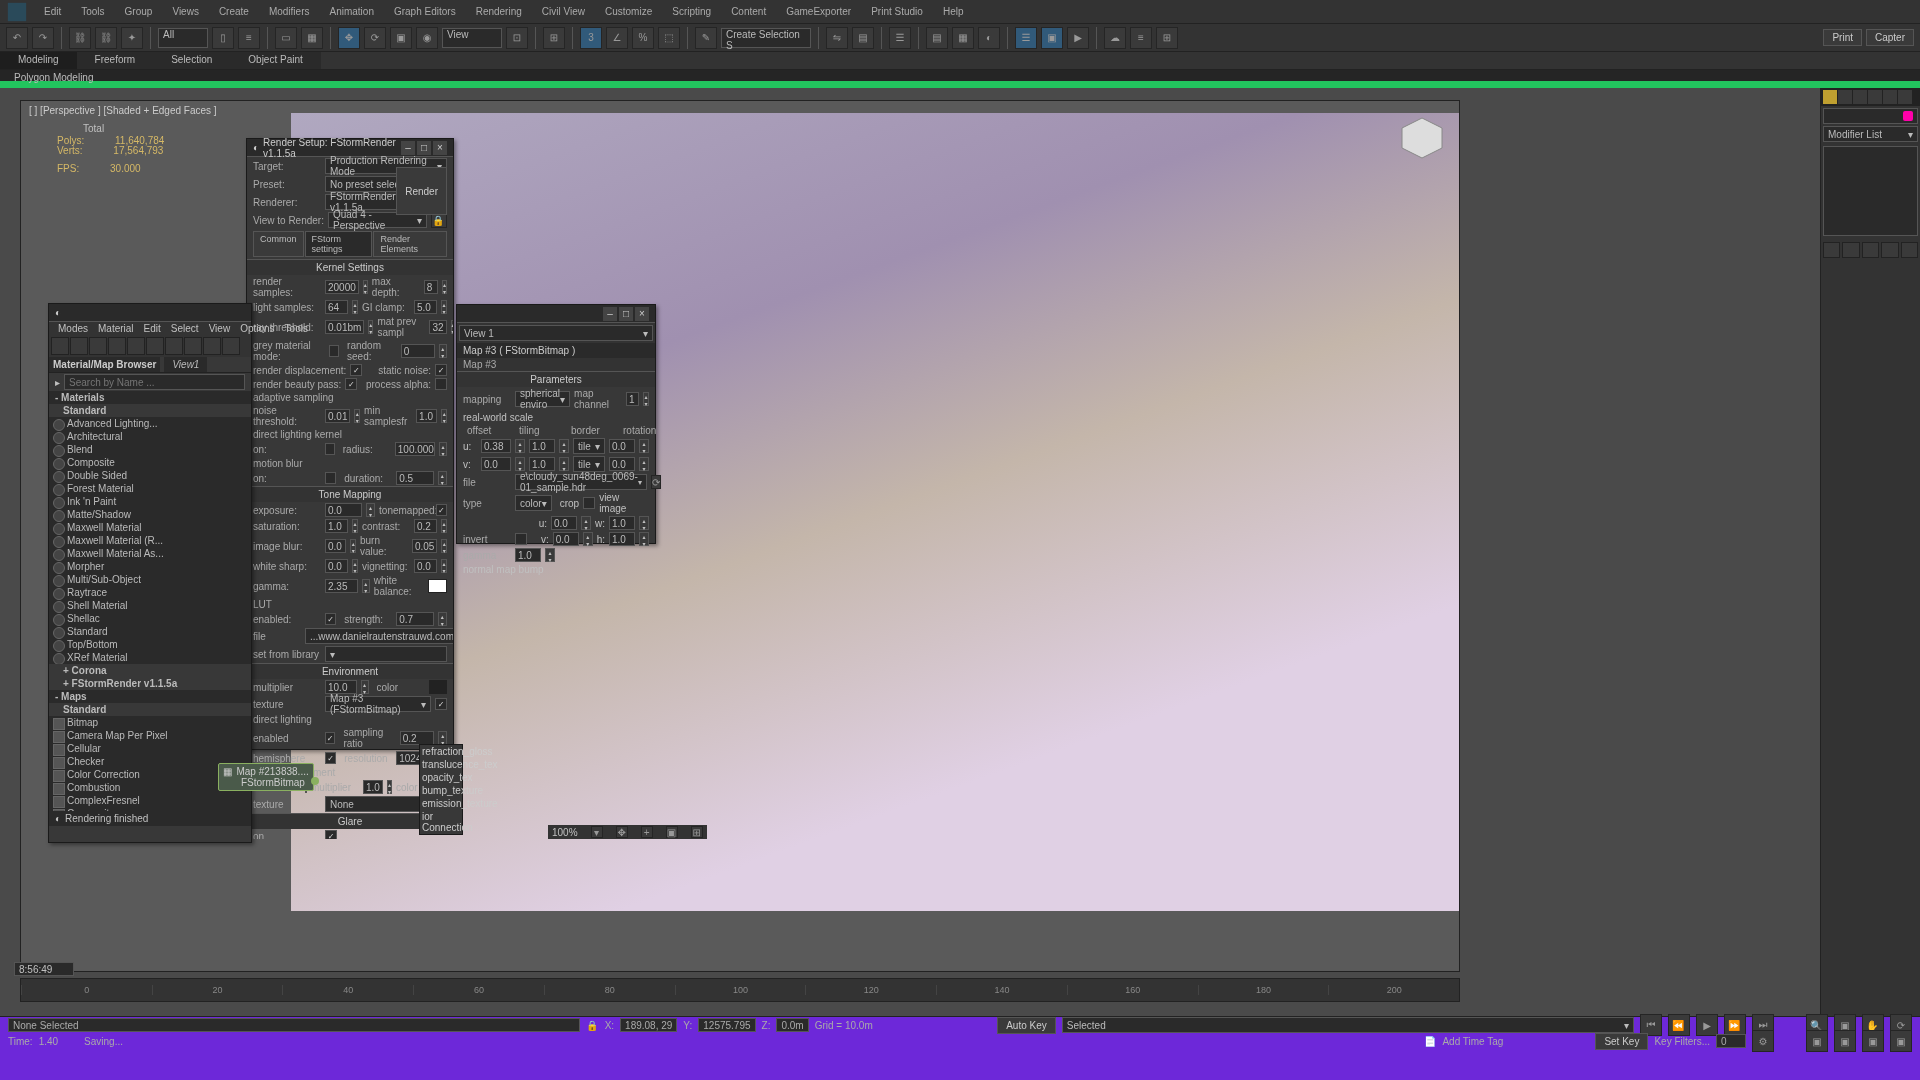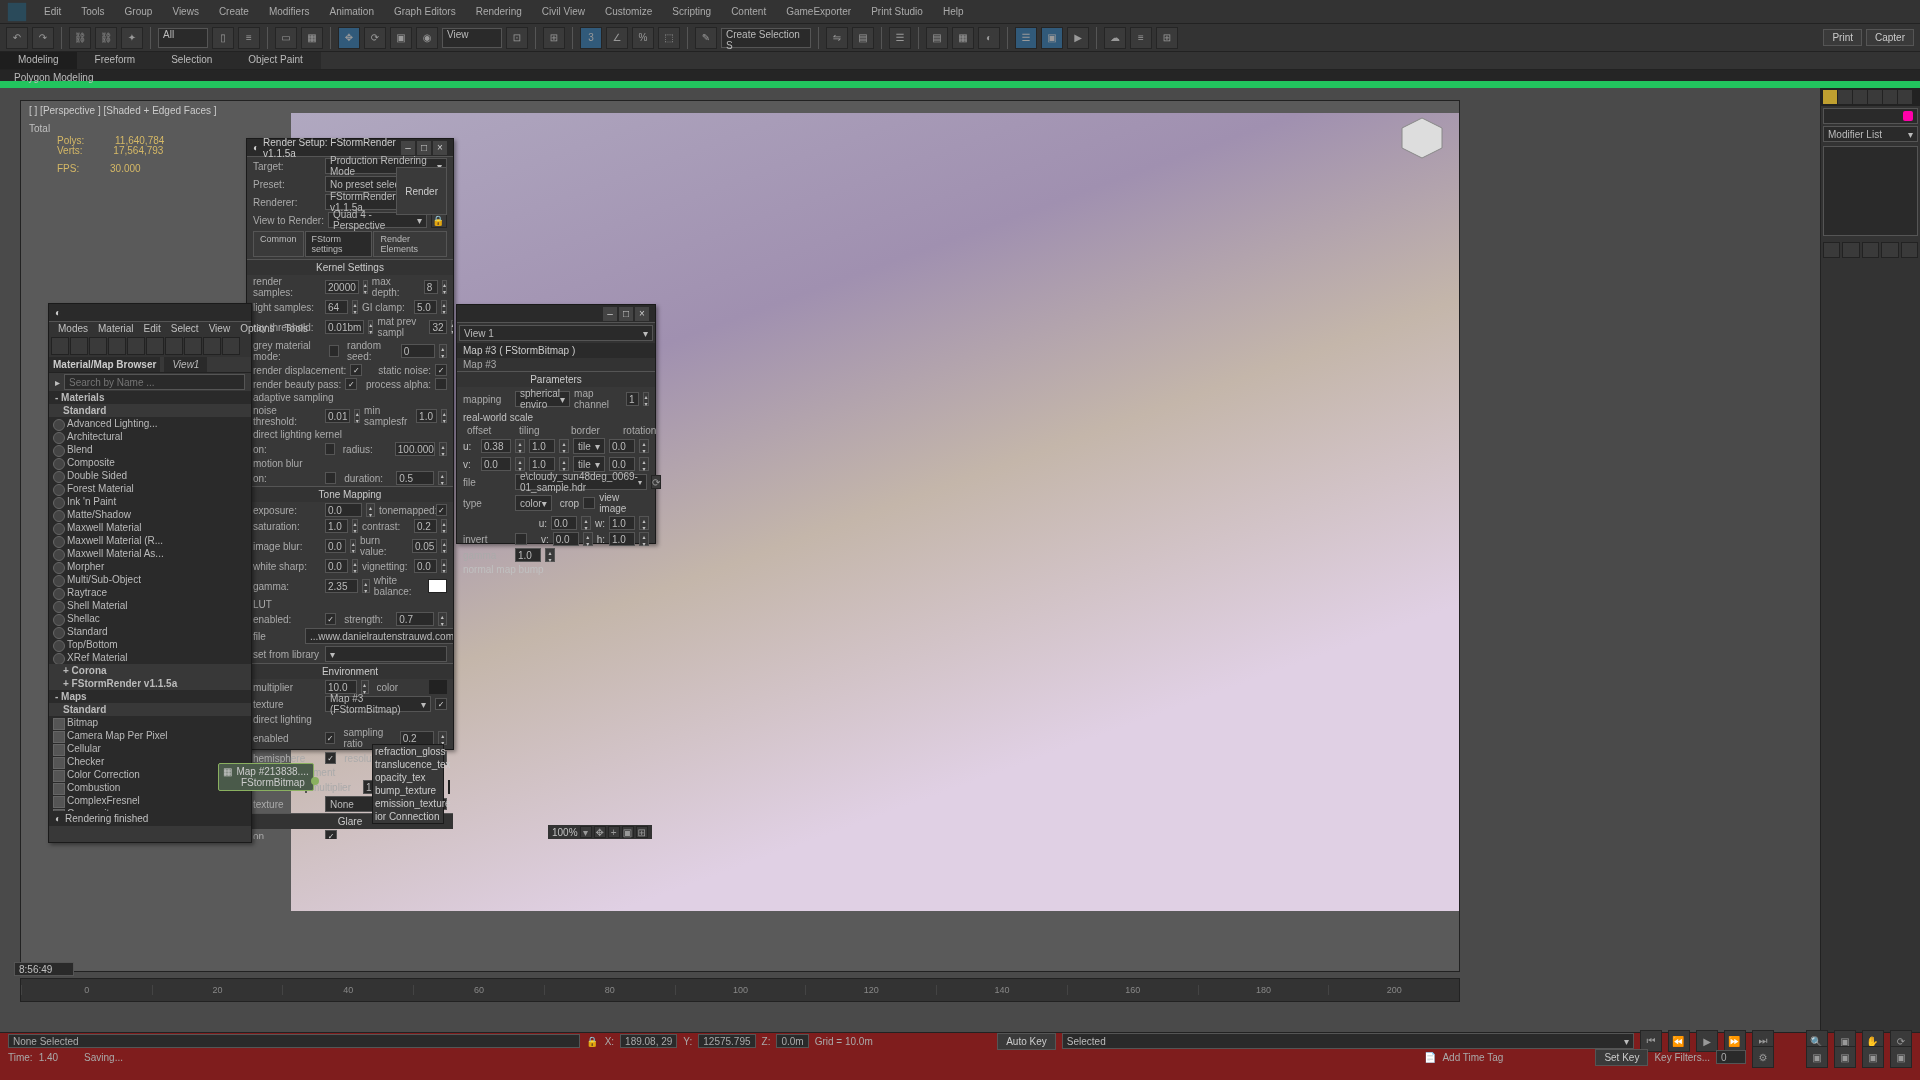--- a/index.html
+++ b/index.html
@@ -59,21 +59,21 @@
 .mat-item.hdr::before { display:none; }
 .mat-toolbar { display:flex; padding:2px; gap:1px; background:#333; }
 .mat-toolbar .mbtn { width:18px; height:18px; background:#3a3a3a; border:1px solid #222;}
 .view-tab { background:#2a2a2a; padding:2px 8px; margin-left:4px; color:#bbb; font-style:italic;}
 .render-panel { left:246px; top:50px; width:208px; height:612px;}
 .map-panel { left:456px; top:216px; width:200px; height:240px;}
 .node { position:absolute; background:#384838; border:1px solid #1a1a1a; padding:2px 4px; font-size:9px; color:#ccc; border-radius:2px;}
 .node2 { position:absolute; background:#383838; border:1px solid #1a1a1a; font-size:9px; color:#ccc;}
 .timeline { position:absolute; left:20px; right:460px; bottom:30px; height:24px; background:#333; border:1px solid #222; display:flex; align-items:center;}
 .timeline .tick { flex:1; text-align:center; color:#888; font-size:9px; border-left:1px solid #444;}
-.statusbar { position:absolute; left:0; right:0; bottom:0; height:48px; background:#7f1d1d; border-top:1px solid #222; }
+.statusbar { position:absolute; left:0; right:0; bottom:0; height:64px; background:#6d28d9; border-top:1px solid #222; }
 .sb-row { display:flex; align-items:center; height:16px; padding:0 8px; gap:6px; color:#aaa;}
 .sb-field { background:#2a2a2a; border:1px solid #555; padding:1px 4px; height:14px; display:flex; align-items:center;}
 .tiny { font-size:9px; }
 .pink-dot { width:10px;height:10px; background:#f0a; border-radius:2px; display:inline-block;}
 </style>
 </head>
 <body>
 
 <div class="menubar">
   <svg width="22" height="22" viewBox="0 0 24 24" style="margin:0 6px">
@@ -156,21 +156,21 @@
   <div class="tab">Selection</div>
   <div class="tab">Object Paint</div>
 </div>
 <div class="subribbon">Polygon Modeling</div>
 
 <div class="workspace">
   <div class="viewport">
     <div class="vp-img"></div>
     <div class="vp-label">[ ] [Perspective ] [Shaded + Edged Faces ]</div>
     <div class="vp-stat" style="top:22px">
-      <span style="">Total</span>
+      <span style="margin-left:54px">Total</span>
     </div>
     <div class="vp-stat" style="top:34px">
       <span class="yel">Polys:</span> <span class="yel">11,640,784</span>
     </div>
     <div class="vp-stat" style="top:44px">
       <span class="yel">Verts:</span> <span class="yel">17,564,793</span>
     </div>
     <div class="vp-stat" style="top:62px">
       <span class="yel">FPS:</span> <span class="yel">30.000</span>
     </div>
@@ -609,30 +609,30 @@
   </div>
 
   <div class="node" style="left:218px;top:675px;background:#4a5a4a;border:1px solid #8ab060">
     <div style="display:flex;gap:4px">
         <span>▦</span>
         <span>Map #213838....</span>
       </div>
     <div style="padding-left:18px">FStormBitmap</div>
     <div style="position:absolute;right:-6px;top:50%;width:8px;height:8px;border-radius:50%;background:#8ab060"></div>
   </div>
-  <div class="node2" style="left:372px;top:656px;width:72px">
+  <div class="node2" style="left:419px;top:656px;width:44px">
     <div style="padding:1px 2px">refraction_gloss</div>
     <div style="padding:1px 2px">translucence_tex</div>
     <div style="padding:1px 2px">opacity_tex</div>
     <div style="padding:1px 2px">bump_texture</div>
     <div style="padding:1px 2px">emission_texture</div>
     <div style="padding:1px 2px">ior Connection</div>
   </div>
 
-  <div style="position:absolute;left:548px;top:737px;background:#333;padding:1px 4px;display:flex;gap:2px;align-items:flex-end;font-size:9px">
+  <div style="position:absolute;left:548px;top:737px;background:#333;padding:1px 4px;display:flex;gap:13px;align-items:flex-end;font-size:9px">
     <span>100%</span>
     <div class="tbtn" style="width:12px;height:12px">▾</div>
     <div class="tbtn" style="width:12px;height:12px">✥</div>
     <div class="tbtn" style="width:12px;height:12px">+</div>
     <div class="tbtn" style="width:12px;height:12px">▣</div>
     <div class="tbtn" style="width:12px;height:12px">⊞</div>
   </div>
 
   <div class="rightpanel">
     <div class="rp-icons">

